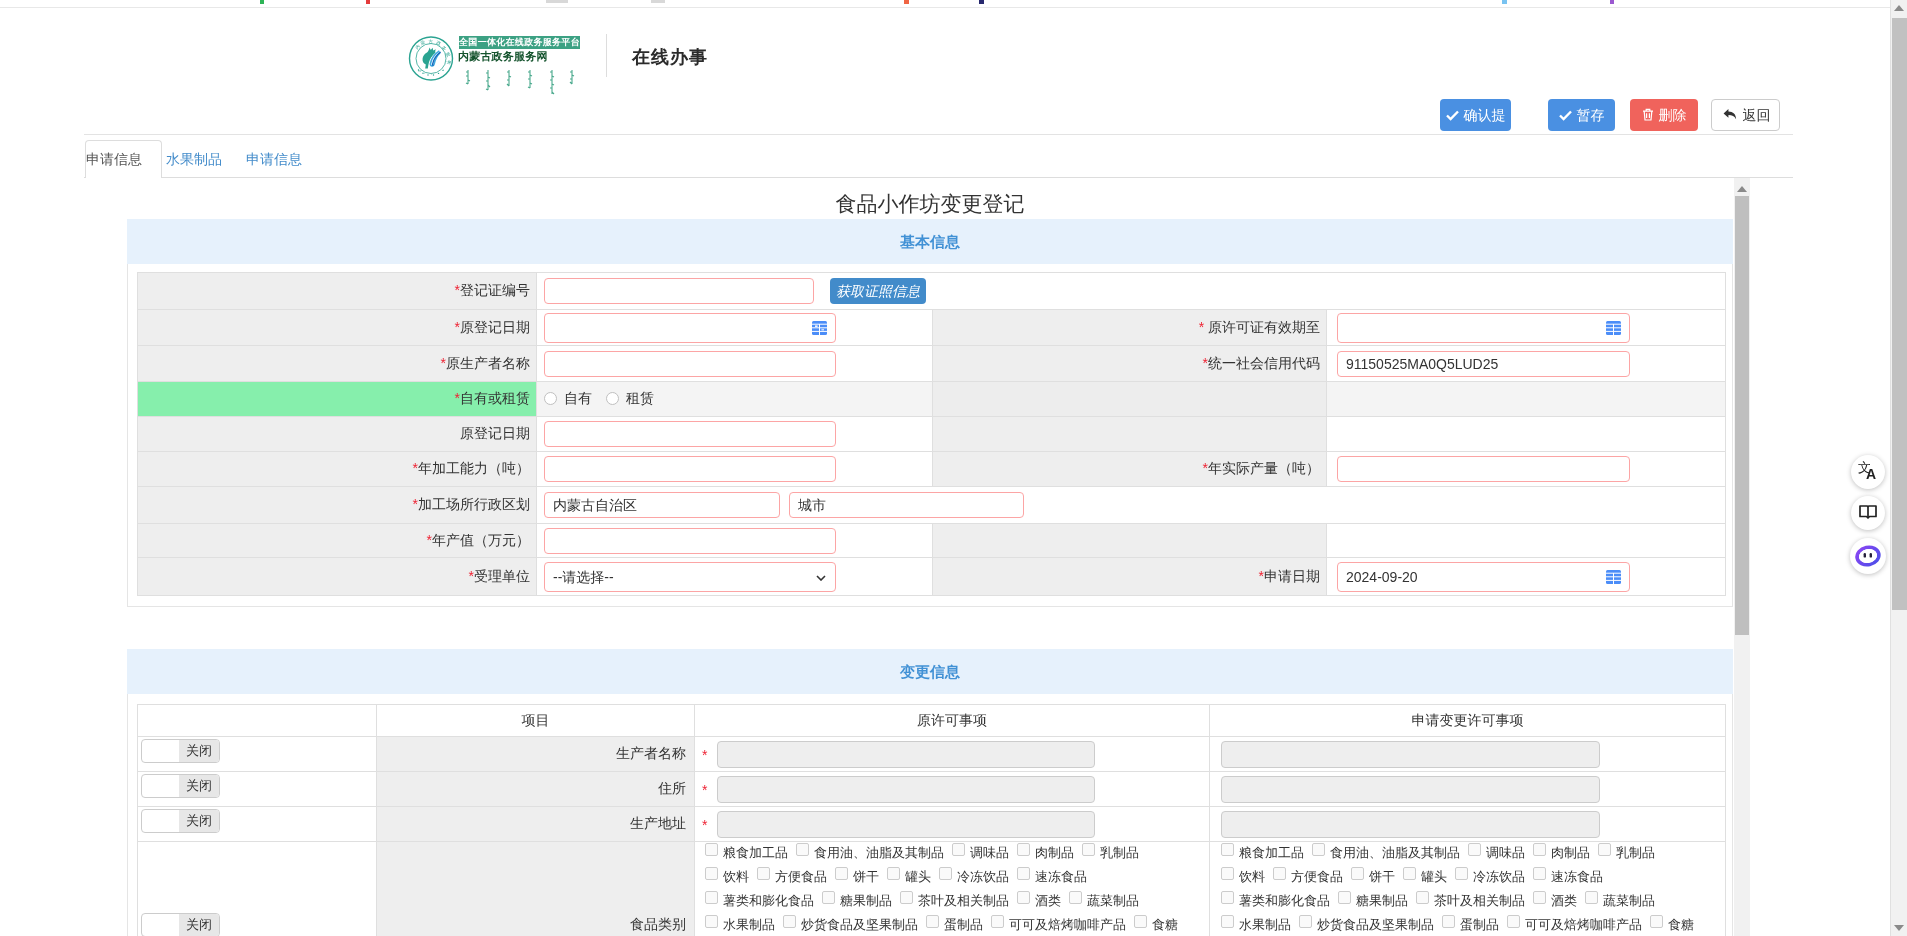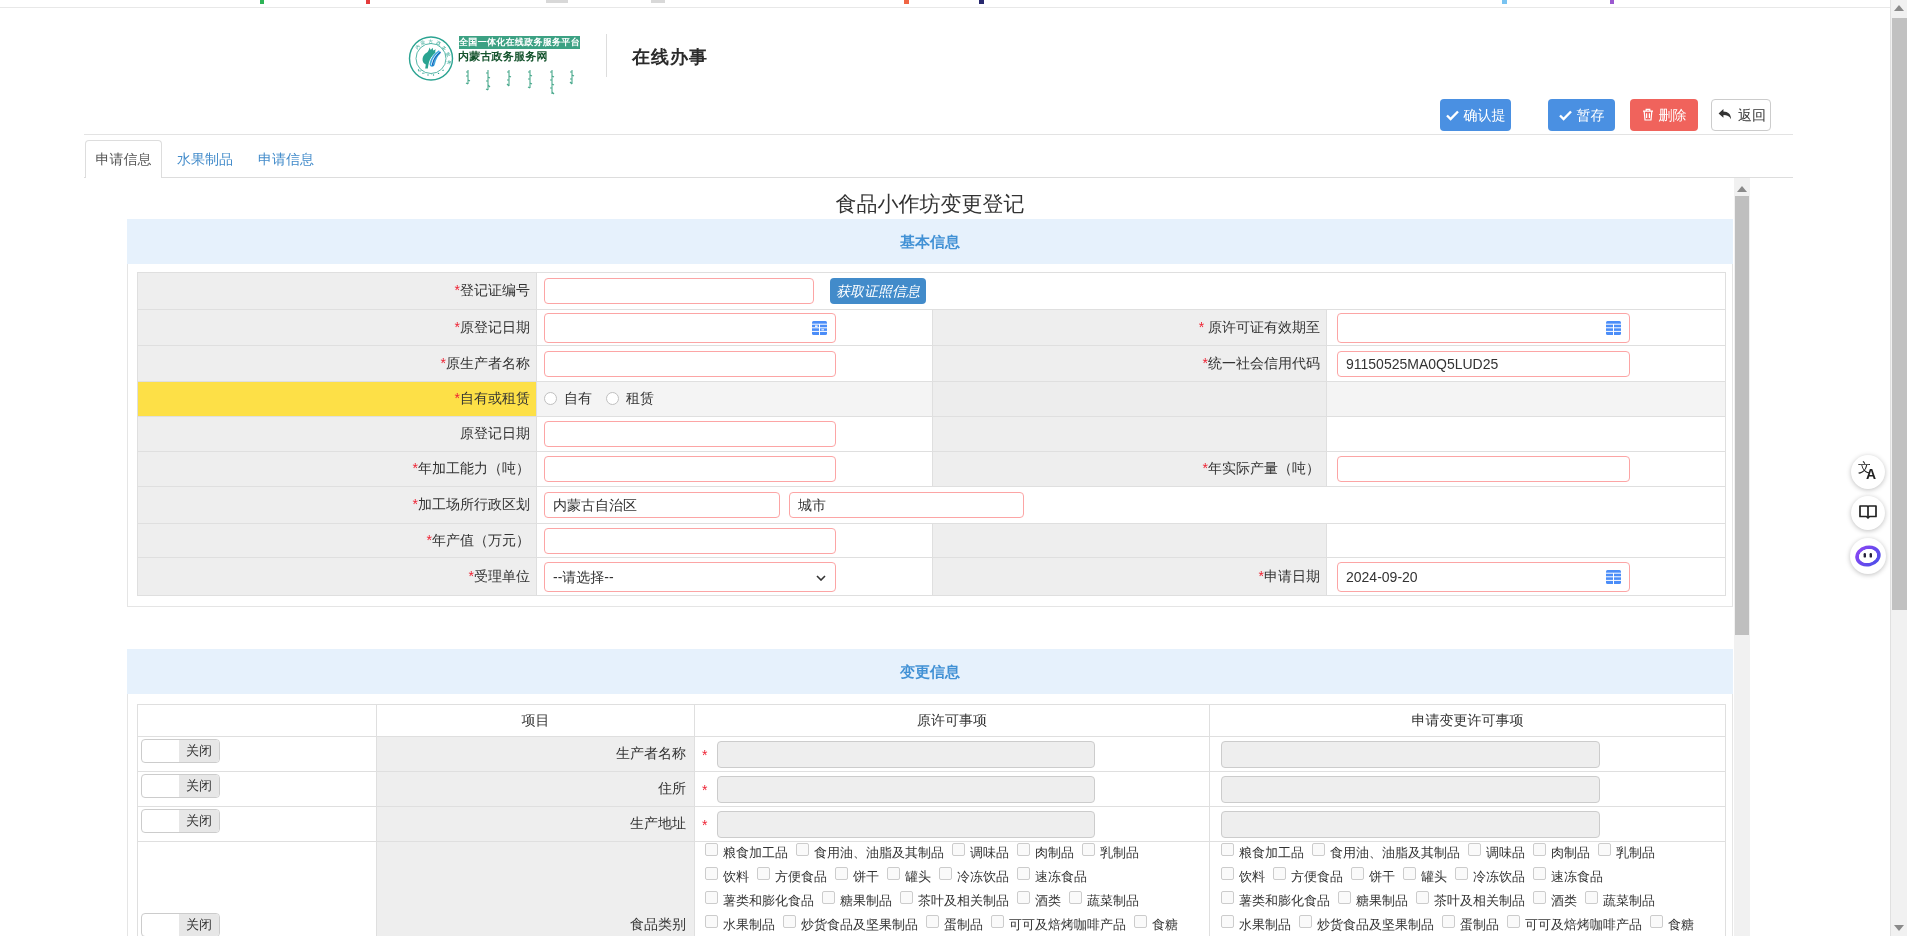--- a/index.html
+++ b/index.html
@@ -22,25 +22,25 @@
 #bigname { position:absolute; left:458px; top:49px; width:123px; color:#14532d; font-size:11px; font-weight:bold; letter-spacing:0.2px; white-space:nowrap; }
 #divider { position:absolute; left:606px; top:34px; width:1px; height:43px; background:#ddd; }
 #zxbs { position:absolute; left:632px; top:45px; font-size:18px; font-weight:bold; color:#2b2b2b; letter-spacing:1px; }
 
 
 .tbtn { position:absolute; top:99px; height:32px; border-radius:4px; color:#fff; font-size:14px; text-align:center; line-height:32px; }
 .tbtn svg { vertical-align:-1px; margin-right:5px; }
 #b1 { left:1440px; width:71px; background:#4a90e2; }
 #b2 { left:1548px; width:67px; background:#4a90e2; }
 #b3 { left:1630px; width:68px; background:#f0635c; }
-#b4 { left:1711px; width:60px; background:#fff; border:1px solid #ccc; color:#333; line-height:30px; }
+#b4 { left:1711px; width:69px; background:#fff; border:1px solid #ccc; color:#333; line-height:30px; }
 
 
 #tabline { position:absolute; left:84px; top:177px; width:1709px; height:1px; background:#ddd; z-index:1; }
-.tab { position:absolute; top:140px; height:38px; line-height:38px; text-align:center; font-size:14px; z-index:2; }
+.tab { position:absolute; top:140px; height:38px; line-height:38px; font-size:14px; z-index:2; }
 #tabA { left:85px; width:77px; background:#fff; border:1px solid #ddd; border-bottom:0; border-radius:4px 4px 0 0; color:#555; line-height:36px; }
 #tabB { left:166px; width:78px; color:#428bca; }
 #tabC { left:246px; width:80px; color:#428bca; }
 
 
 #title { position:absolute; left:127px; top:190px; width:1606px; text-align:center; font-size:21px; color:#333; }
 
 
 .panel { position:absolute; left:127px; width:1606px; border:1px solid #e5e5e5; border-top:0; background:#fff; }
 .phead { height:45px; line-height:45px; text-align:center; background:#e6f1fc; color:#4191d5; font-size:15px; font-weight:bold; margin:0 -1px; }
@@ -214,21 +214,21 @@
                   </g>
                 </svg></span></td>
     </tr>
     <tr style="height:36px">
       <td class="lab"><span class="red">*</span>原生产者名称</td>
       <td class="fld"><span class="inp" style="width:292px;"></span></td>
       <td class="lab"><span class="red">*</span>统一社会信用代码</td>
       <td class="fld4"><span class="inp" style="width:293px;padding-left:8px;">91150525MA0Q5LUD25</span></td>
     </tr>
     <tr style="height:35px">
-      <td class="lab" style="background:#fde047;"><span class="red">*</span>自有或租赁</td>
+      <td class="lab" style="background:#86efac;"><span class="red">*</span>自有或租赁</td>
       <td class="fld" style="background:#f4f4f4;"><span class="radio"></span>自有<span style="display:inline-block;width:14px;"></span><span class="radio"></span>租赁</td>
       <td class="gray" style="background:#ededed;"></td>
       <td class="gray" style="background:#f4f4f4;"></td>
     </tr>
     <tr style="height:35px">
       <td class="lab">原登记日期</td>
       <td class="fld"><span class="inp" style="width:292px;"></span></td>
       <td class="gray"></td>
       <td class="fld4"></td>
     </tr>

